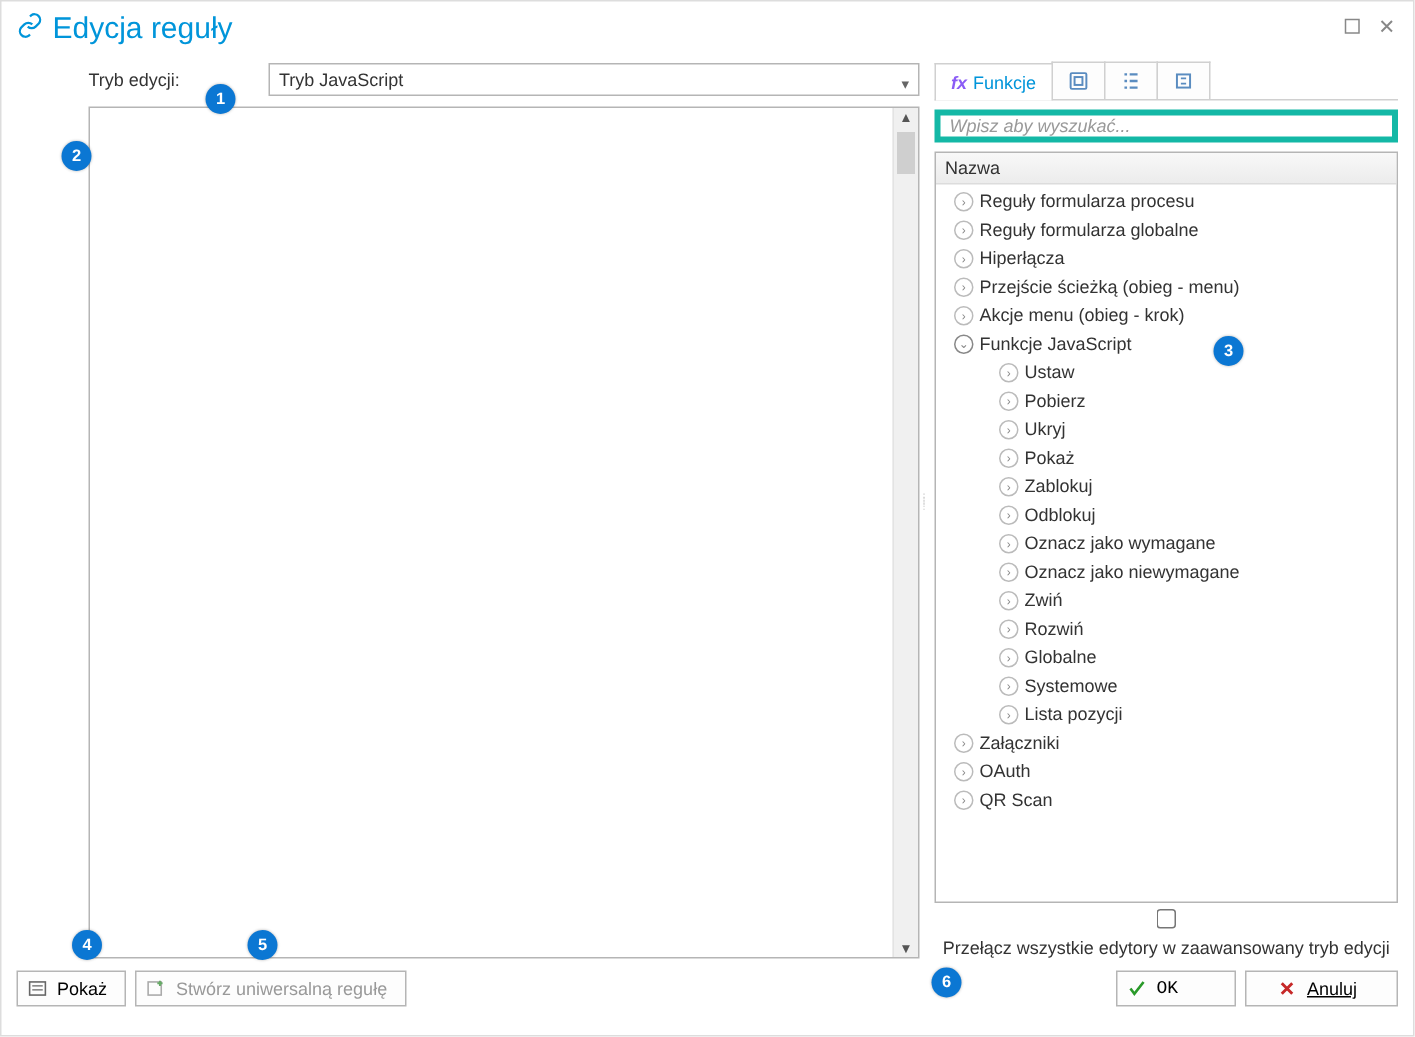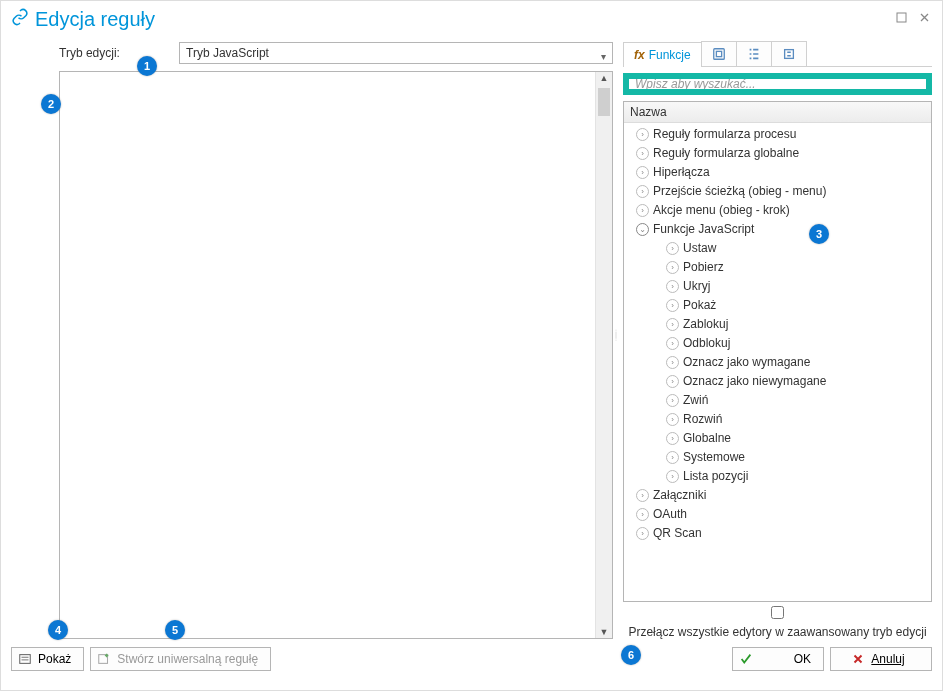--- a/index.html
+++ b/index.html
@@ -152,21 +152,21 @@
     top: 1px;
     padding-bottom: 4px;
   }
   .tab svg { width: 14px; height: 14px; }
   .search-wrap {
     margin: 6px 0;
   }
   .search-input {
     width: 100%;
     height: 22px;
-    border: 6px solid #14b8a6;
+    border: 4px solid #14b8a6;
     padding: 0 6px;
     font-style: italic;
     color: #999;
     font-size: 12px;
   }
   .search-input::placeholder { color: #999; font-style: italic; }
   .tree-wrap {
     border: 1px solid #b5b5b5;
     flex: 1;
     overflow: hidden;
@@ -303,21 +303,21 @@
         <div class="arrow down">▼</div>
       </div>
     </div>
   </div>
 
   <div class="grip">⋮<br>⋮<br>⋮</div>
 
   <div class="right">
     <div class="tabs">
       <div class="tab active">
-        <span style="font-style:italic;font-weight:bold;color:#a16207;text-align:right;">fx</span>
+        <span style="font-style:italic;font-weight:bold;color:#8b5cf6;text-align:right;">fx</span>
         <span>Funkcje</span>
       </div>
       <div class="tab">
         <svg viewBox="0 0 16 16">
             <rect x="2" y="2" width="12" height="12" rx="1" fill="none" stroke="#5a8cc0" stroke-width="1.5"></rect>
             <rect x="5" y="5" width="6" height="6" fill="none" stroke="#5a8cc0" stroke-width="1.5"></rect>
           </svg>
       </div>
       <div class="tab">
         <svg viewBox="0 0 16 16">
@@ -446,21 +446,21 @@
     <span>Pokaż</span>
   </button>
   <button class="btn disabled">
     <svg class="ic" viewBox="0 0 16 16">
         <rect x="2" y="3" width="10" height="10" fill="none" stroke="#aaa" stroke-width="1.2"></rect>
         <path d="M11 2v4M9 4h4" stroke="#6a6" stroke-width="1.5"></path>
       </svg>
     <span>Stwórz uniwersalną regułę</span>
   </button>
   <div class="spacer"></div>
-  <button class="btn" style="width:92px;justify-content:space-between;">
+  <button class="btn" style="width:80px;justify-content:flex-start;font-family:Liberation Mono, monospace;">
     <svg class="ic" viewBox="0 0 16 16">
         <path d="M3 8l3 4 7-9" fill="none" stroke="#2a9a2a" stroke-width="2"></path>
       </svg>
     <span>OK</span>
   </button>
   <button class="btn" style="width:102px;justify-content:center;text-decoration:underline;">
     <svg class="ic" viewBox="0 0 16 16">
         <path d="M4 4l8 8M12 4l-8 8" stroke="#c62828" stroke-width="2.2"></path>
       </svg>
     <span>Anuluj</span>

